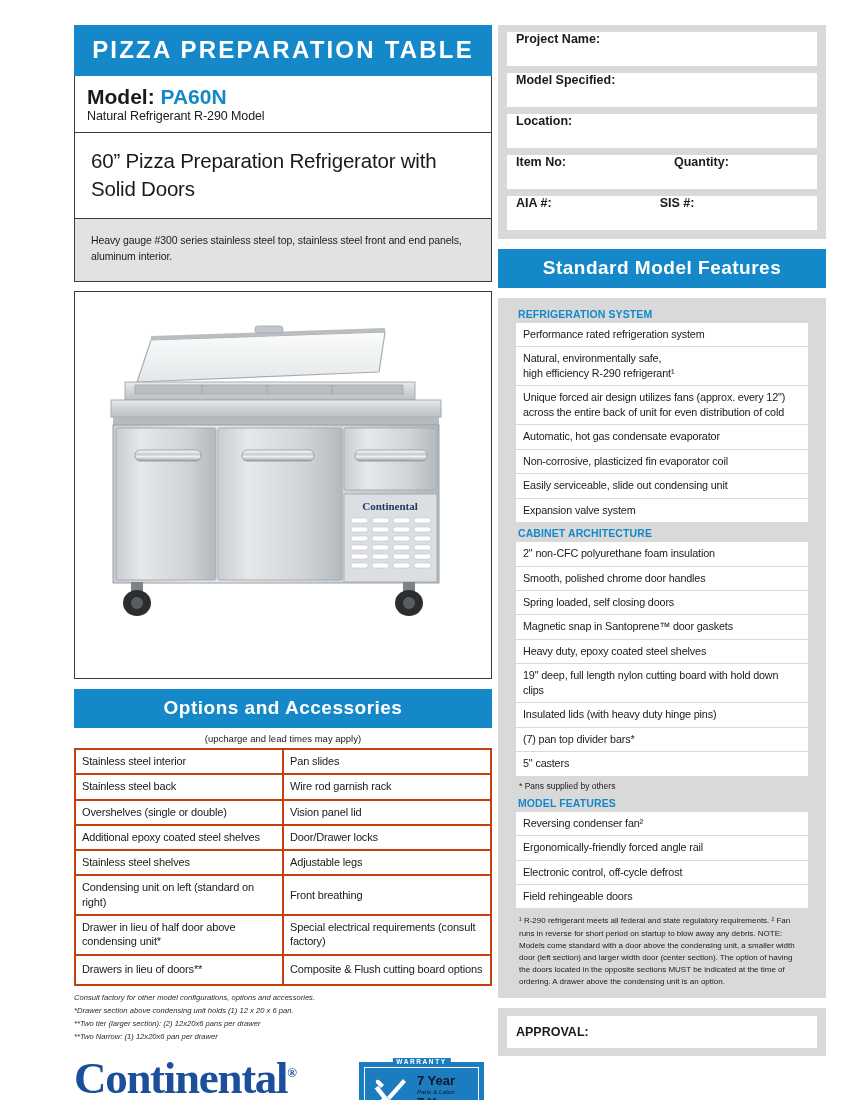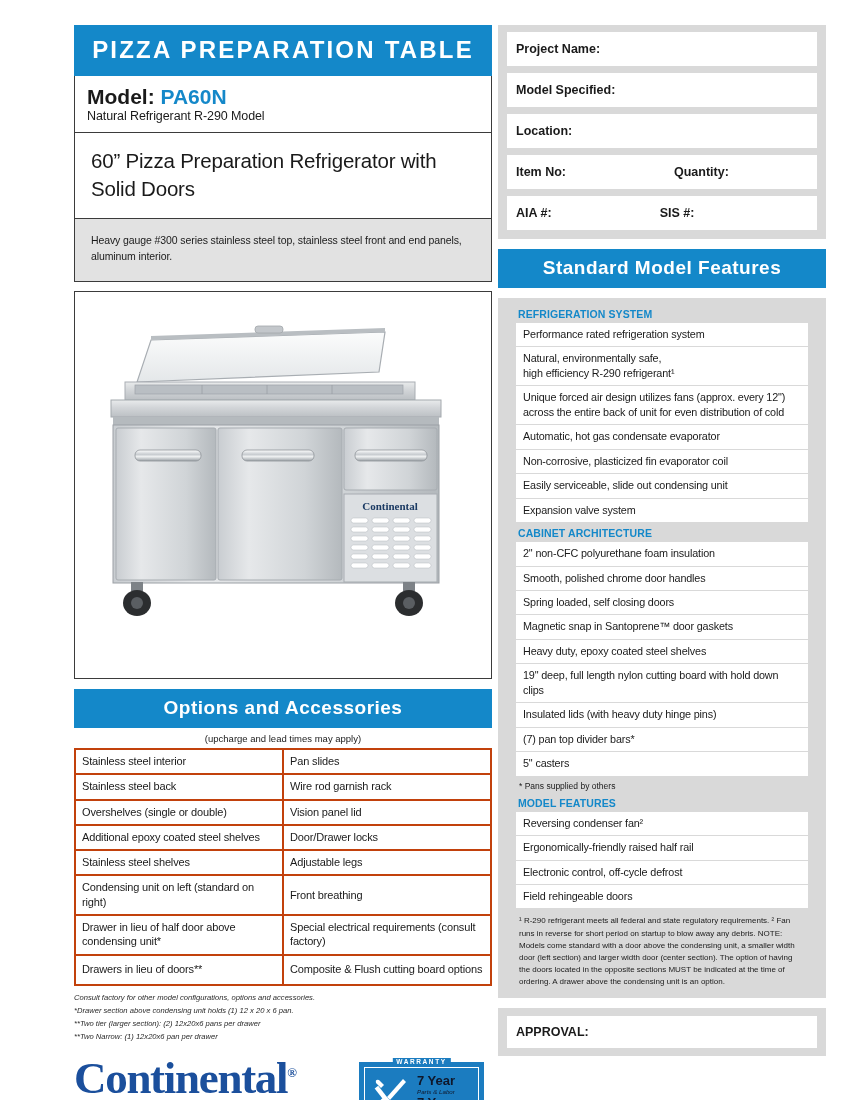--- a/index.html
+++ b/index.html
@@ -96,21 +96,21 @@
   }
   .warranty-txt { position: absolute; left: 56px; top: 10px; color: #0f172a; }
   .w-big { font-size: 13px; font-weight: bold; line-height: 1.0; }
   .w-small { font-size: 6.2px; font-style: italic; line-height: 1.5; }
   .tools { position: absolute; left: 12px; top: 12px; }
 
   
   .form-panel { background: #d9d9d9; padding: 7px 9px 9px; }
   .field {
     background: #ffffff; height: 34px; margin-bottom: 7px;
-    display: flex; align-items: center; padding: 0 9px;
+    display: flex; align-items: flex-start; padding: 0 9px;
     font-size: 12.5px; font-weight: bold;
   }
   .field:last-child { margin-bottom: 0; }
   .field .f2 { margin-left: 108px; }
 
   
   .feat-panel { background: #d9d9d9; padding: 6px 18px 8px; margin-top: 10px; }
   .sec-head {
     color: #1488c9; font-size: 10.5px; font-weight: bold;
     padding: 4px 2px 3px; letter-spacing: 0.1px;
@@ -370,21 +370,21 @@
         <div class="feat">Magnetic snap in Santoprene™ door gaskets</div>
         <div class="feat">Heavy duty, epoxy coated steel shelves</div>
         <div class="feat">19" deep, full length nylon cutting board with hold down clips</div>
         <div class="feat">Insulated lids (with heavy duty hinge pins)</div>
         <div class="feat">(7) pan top divider bars*</div>
         <div class="feat">5" casters</div>
         <div class="pan-note">* Pans supplied by others</div>
 
         <div class="sec-head">MODEL FEATURES</div>
         <div class="feat">Reversing condenser fan²</div>
-        <div class="feat">Ergonomically-friendly raised half rail</div>
+        <div class="feat">Ergonomically-friendly forced angle rail</div>
         <div class="feat">Electronic control, off-cycle defrost</div>
         <div class="feat">Field rehingeable doors</div>
 
         <div class="foot-notes">¹ R-290 refrigerant meets all federal and state regulatory requirements. ² Fan runs in reverse for short period on startup to blow away any debris. NOTE: Models come standard with a door above the condensing unit, a smaller width door (left section) and larger width door (center section). The option of having the doors located in the opposite sections MUST be indicated at the time of ordering. A drawer above the condensing unit is an option.</div>
       </div>
     </div>
 
     <div class="approval-wrap">
       <div class="approval">
         <span>APPROVAL:</span>

